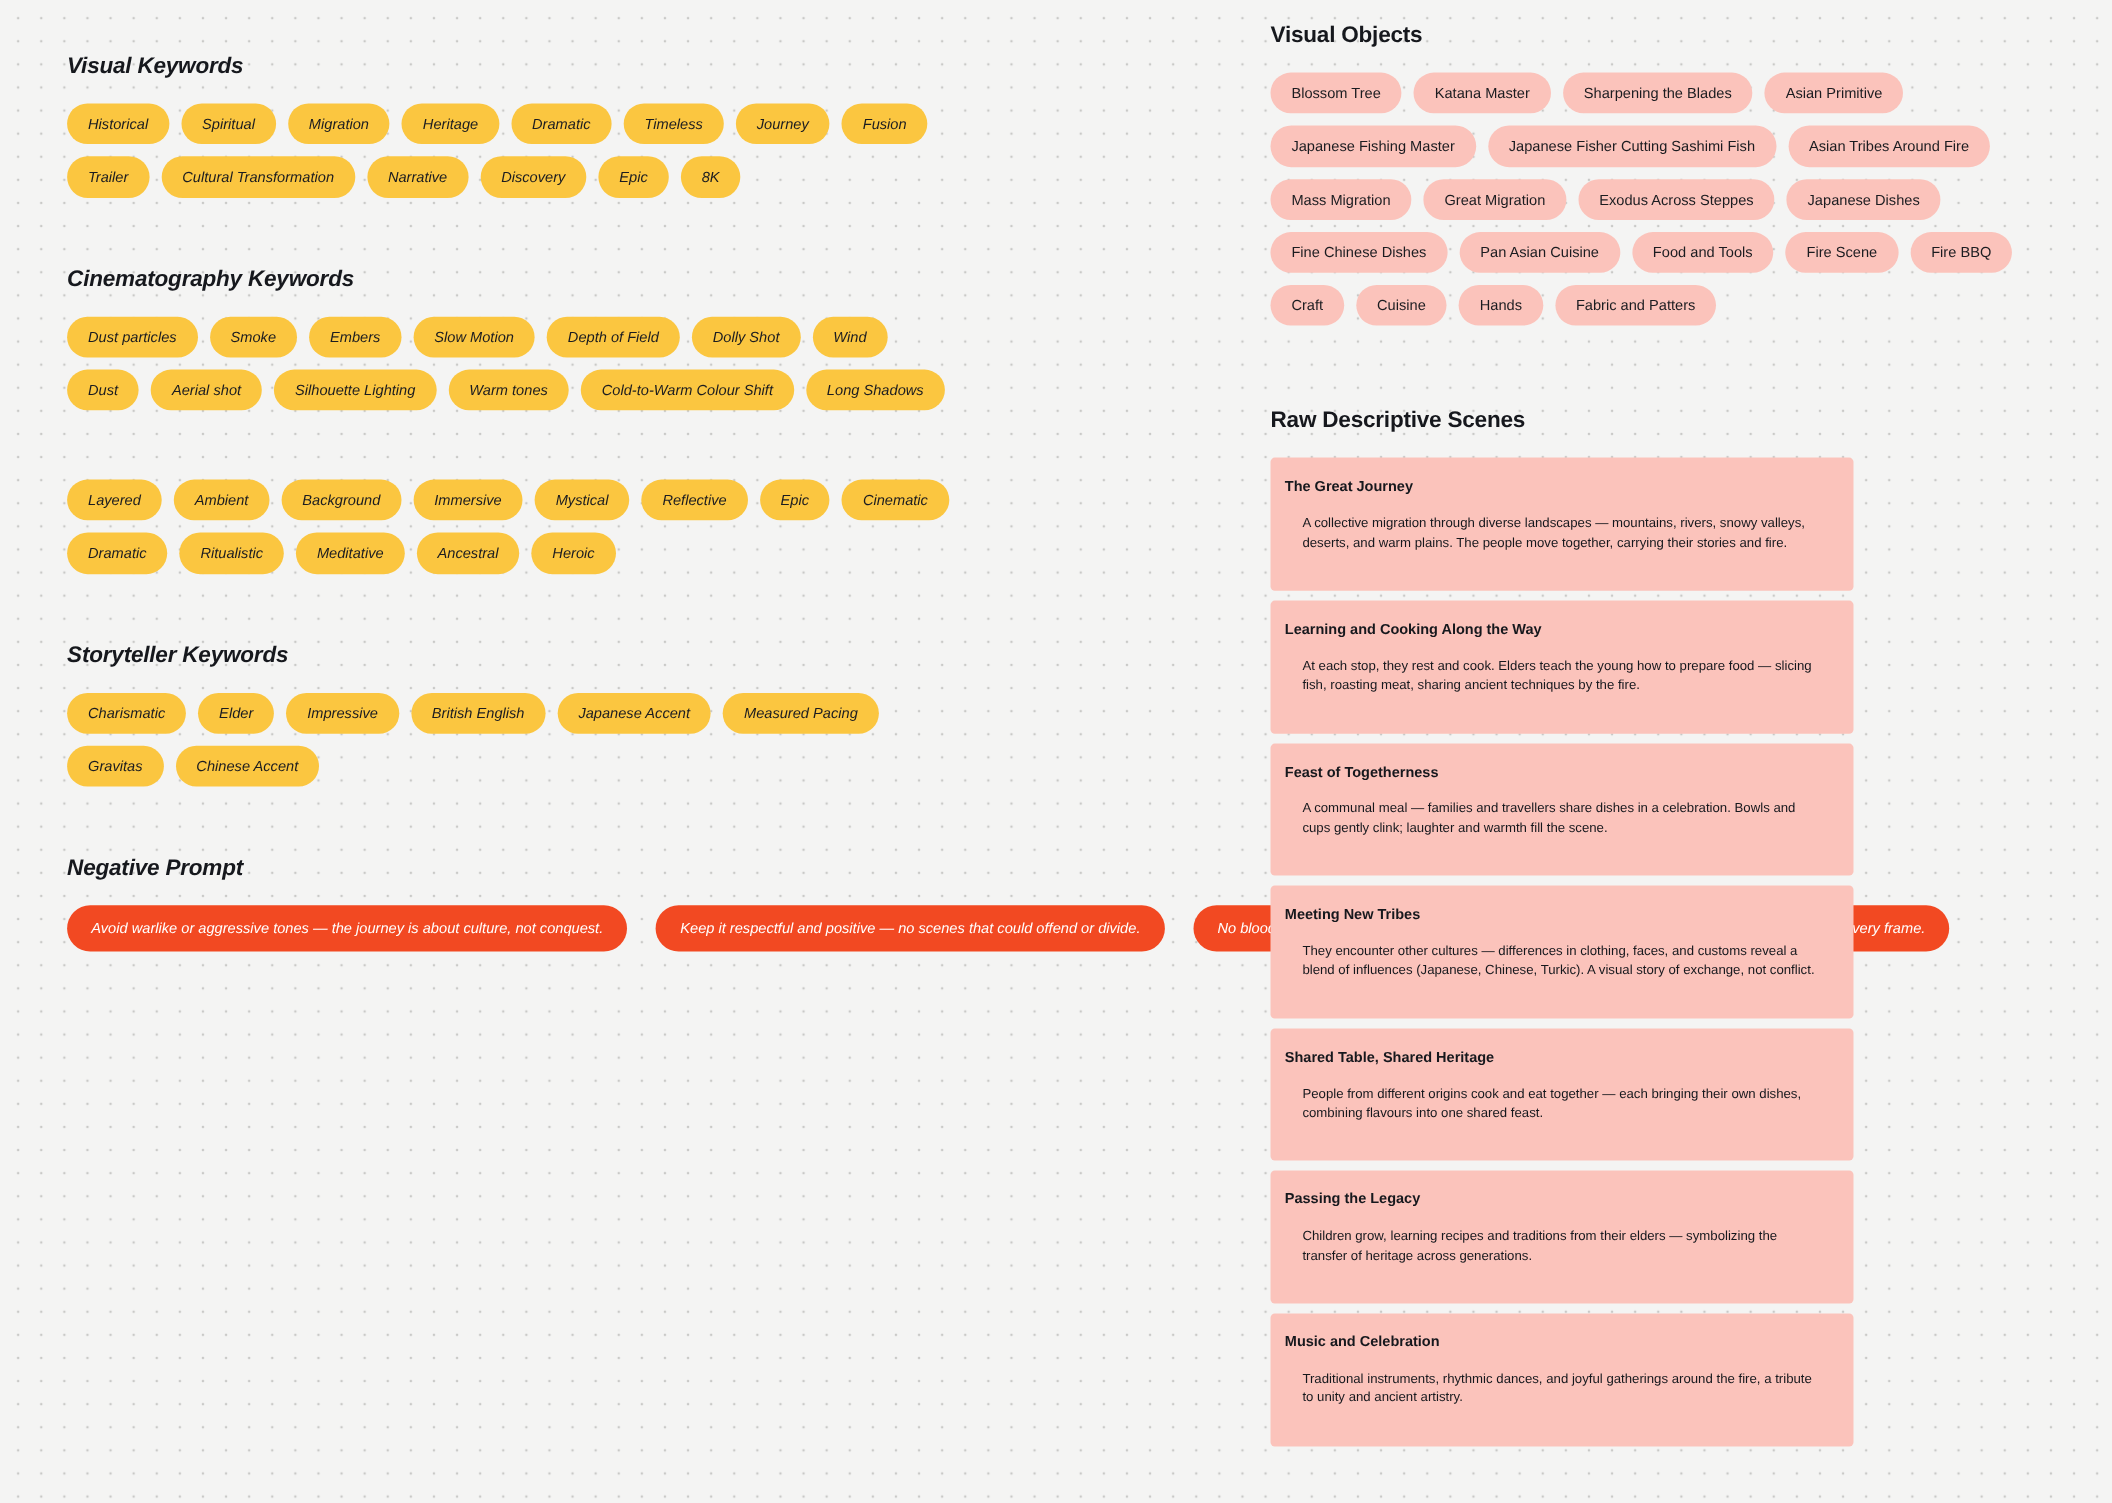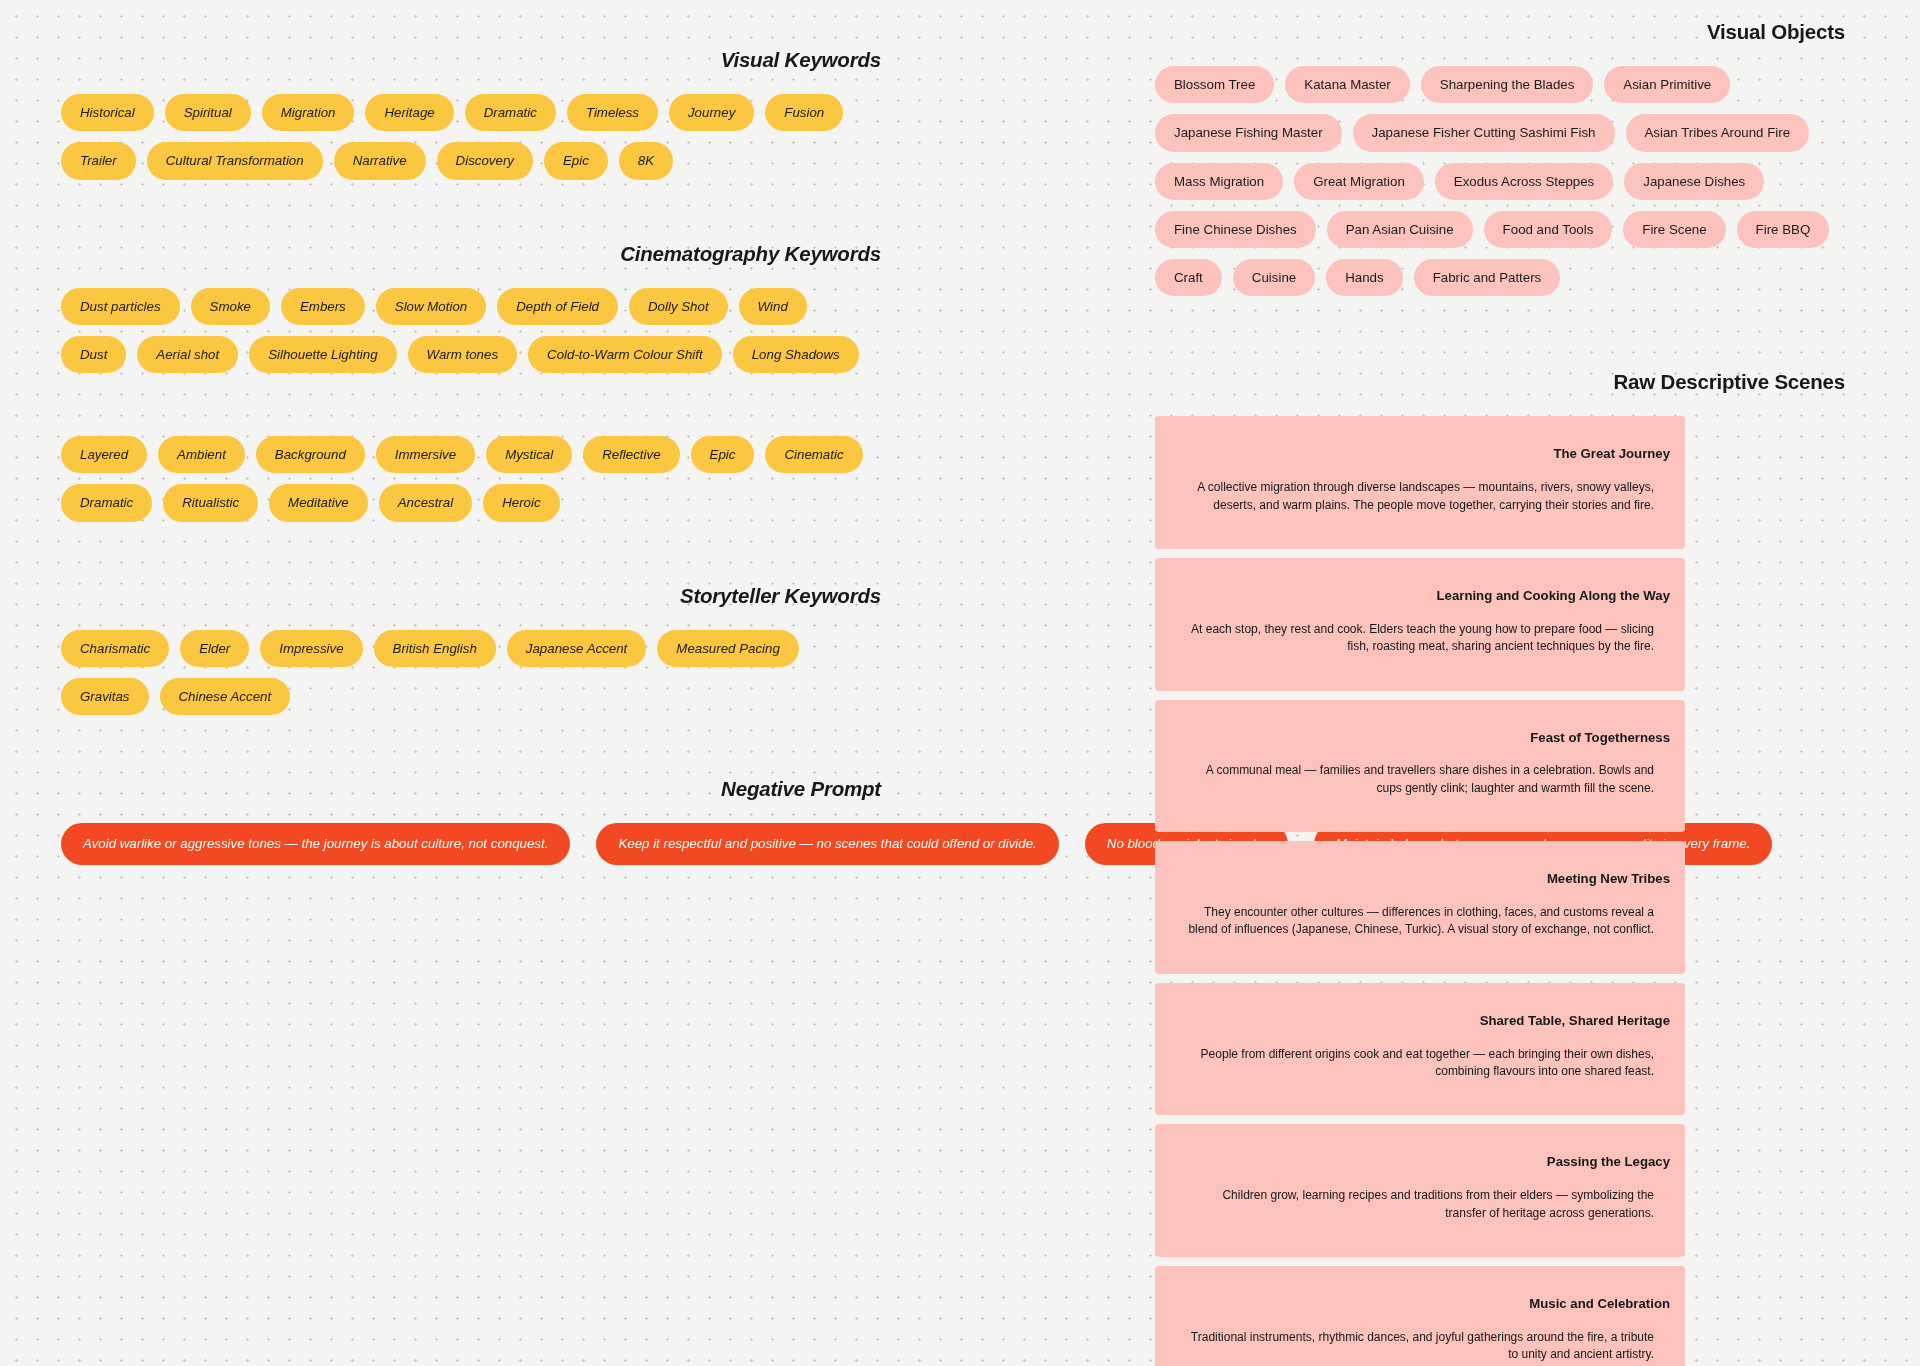--- a/index.html
+++ b/index.html
@@ -44,21 +44,20 @@
   h2.section-title {
     font-size: 20.5px;
     font-weight: bold;
     letter-spacing: -0.2px;
     margin: 0 0 22px 0;
     color: #16181d;
   }
 
   .section {
     margin-bottom: 0;
-    text-align: right;
   }
 
   .tag-wrap {
     display: flex;
     flex-wrap: wrap;
     gap: 11px 11px;
     align-items: flex-start;
   }
 
   .tag {
@@ -106,21 +105,21 @@
 
   .scenes-wrap {
     display: flex;
     flex-direction: column;
     gap: 9px;
   }
 
   .scene-card {
     background: #fbc3bb;
     border-radius: 4px;
-    padding: 29px 15px 19px 13px;
+    padding: 17px 15px 19px 13px;
     box-sizing: border-box;
     width: 530px;
   }
 
   .scene-title {
     font-size: 13.2px;
     font-weight: bold;
     margin: 0 0 3px 0;
     color: #16181d;
     line-height: 1.35;

